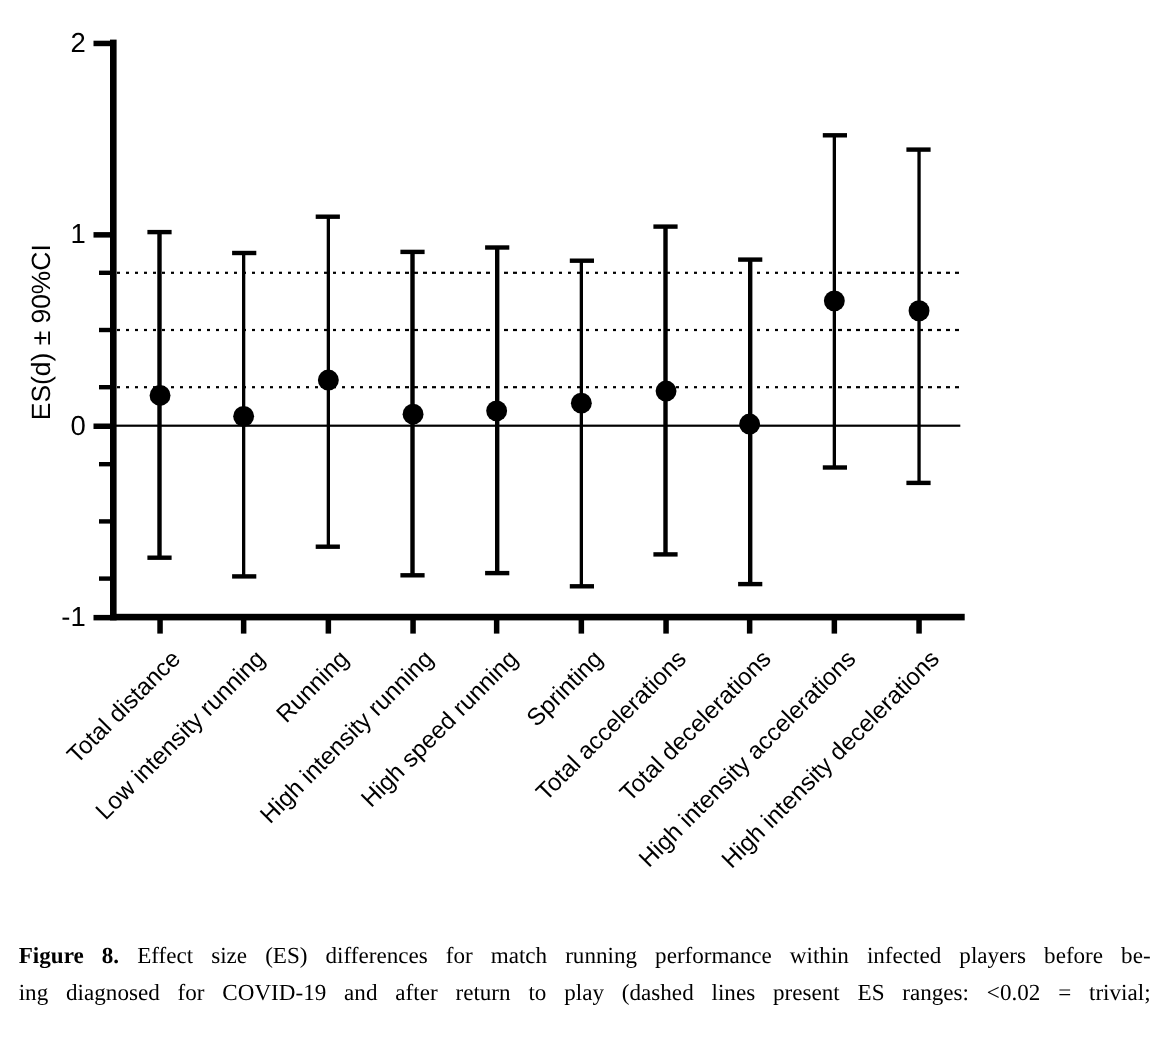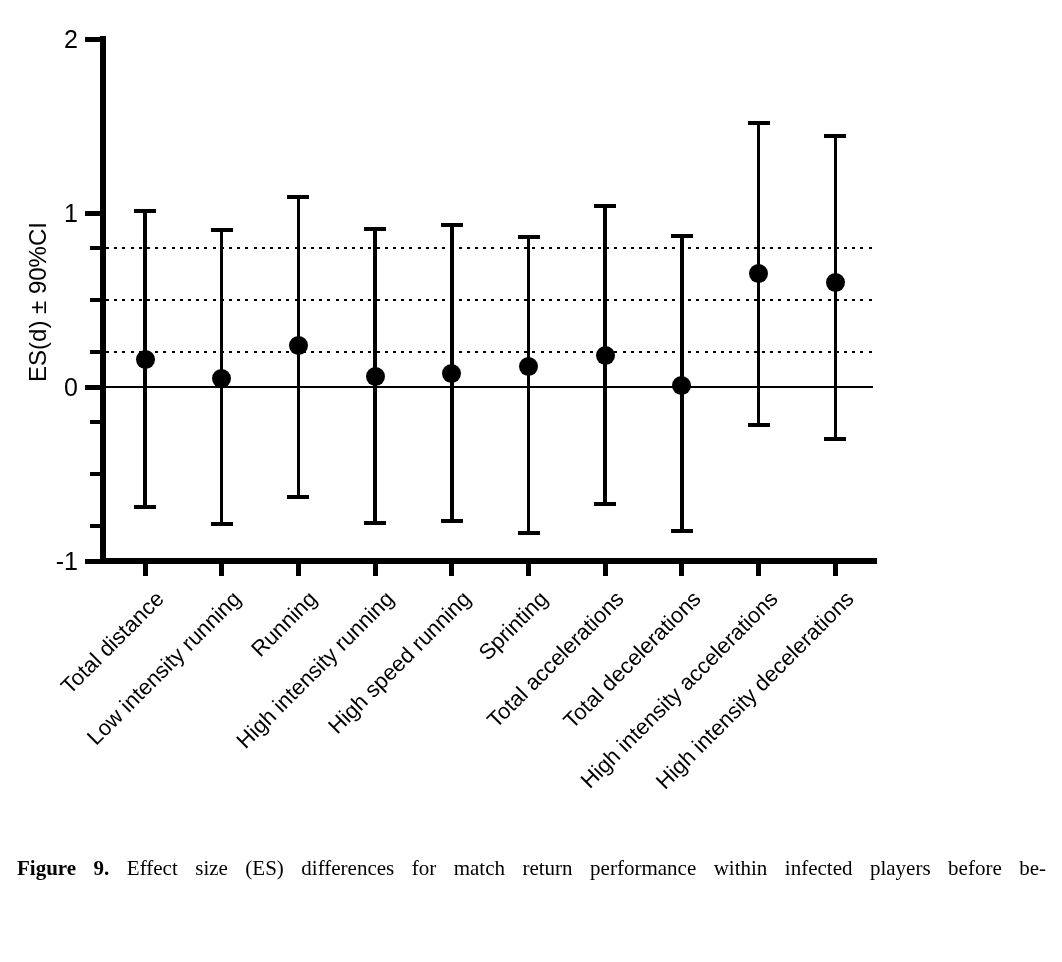--- a/index.html
+++ b/index.html
@@ -107,15 +107,16 @@
       <div class="abs tick" style="left: 756.1px; top: 563px; width: 5px; height: 13px;"></div>
       <div class="abs cat-label" style="left: 244.6px; top: 586px; width: 520px; height: 26px;">High intensity accelerations</div>
       <div class="abs err-bar" style="left: 833.5px; top: 136.44px; width: 3.6px; height: 302.76px;"></div>
       <div class="abs err-cap" style="left: 824.3px; top: 134.44px; width: 22px; height: 4px;"></div>
       <div class="abs err-cap" style="left: 824.3px; top: 437.2px; width: 22px; height: 4px;"></div>
       <div class="abs dot" style="left: 825.8px; top: 273.1px; width: 19px; height: 19px;"></div>
       <div class="abs tick" style="left: 832.8px; top: 563px; width: 5px; height: 13px;"></div>
       <div class="abs cat-label" style="left: 321.3px; top: 586px; width: 520px; height: 26px;">High intensity decelerations</div>
     </div>
   <div id="caption">
-    <div class="cap-line"><span class="cap-bold">Figure 9.</span><span> Effect size (ES) differences for match return performance within infected players before be-</span></div>
+    <div class="cap-line"><span class="cap-bold">Figure 8.</span><span> Effect size (ES) differences for match running performance within infected players before be-</span></div>
+    <div class="cap-line">ing diagnosed for COVID-19 and after return to play (dashed lines present ES ranges: &lt;0.02 = trivial;</div>
   </div>
 </div>
 
 </body></html>

